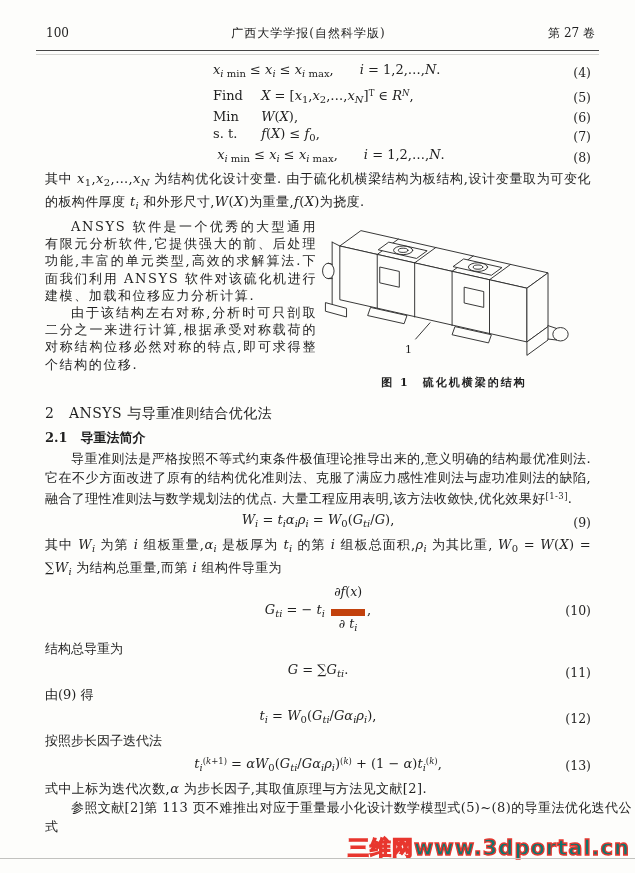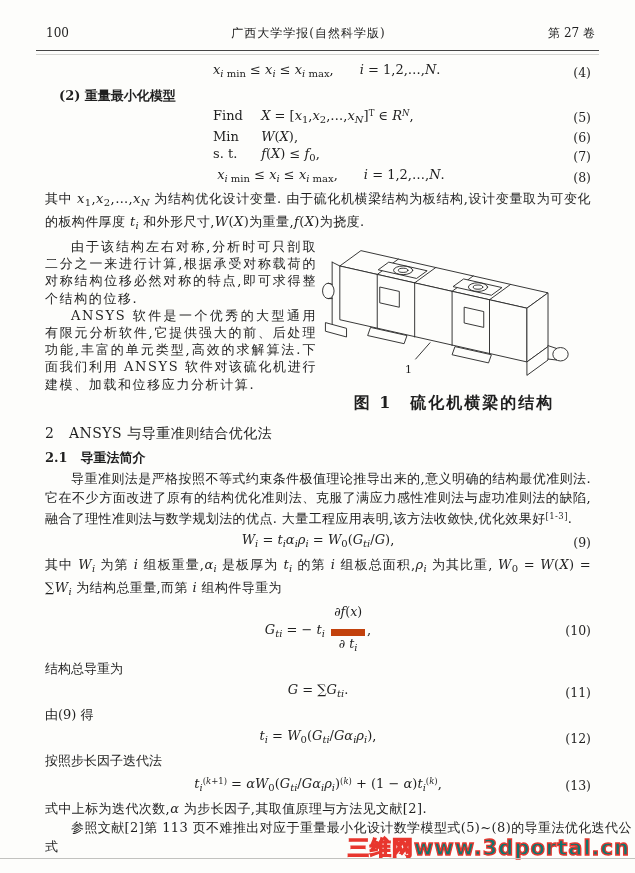--- a/index.html
+++ b/index.html
@@ -44,21 +44,21 @@
 
   
   .twocol { display:flex; margin-top:3px; }
   .left-col { width:272px; line-height:17.2px; letter-spacing:1.6px;
               text-align:justify; }
   .left-col p { margin:0; text-indent:2em; }
   .fig-col { width:274px; position:relative; padding-top:4px; }
   .fig-wrap { position:relative; width:274px; height:142px; }
   .fig-part-label { position:absolute; left:88px; top:118px; font-size:11px; }
   .fig-caption { text-align:center; font-weight:bold; margin-top:9px;
-                 letter-spacing:2px; font-size:16px; }
+                 letter-spacing:2px; font-size:11px; }
 
   .sec-title { font-size:14px; letter-spacing:0.5px; margin:10px 0 5px; line-height:22px; }
   .sub-title { font-weight:bold; margin:1px 0 2px; line-height:18px; }
 
   .frac { display:inline-block; vertical-align:middle; text-align:center;
           line-height:14px; font-size:12.5px; margin:0 2px; }
   .frac .num { display:block; border-bottom:7px solid #c2410c; padding:0 3px 10px; }
   .frac .den { display:block; padding:1px 3px 0; }
   .tall { line-height:15px; padding:2px 0; }
 
@@ -83,21 +83,20 @@
   <div class="rule rule-dark"></div>
   <div class="rule rule-light"></div>
 
   <div class="content">
 
     <div class="eq-row eq-left">
       <span><i>x</i><sub><i>i</i> min</sub> ≤ <i>x</i><sub><i>i</i></sub> ≤ <i>x</i><sub><i>i</i> max</sub>,  <i>i</i> = 1,2,…,<i>N</i>.</span>
       <span class="eq-no">(4)</span>
     </div>
 
-    <div class="model-heading">(2) 重量最小化模型</div>
 
     <div>
       <div class="find-row">
         <span class="kw">Find</span>
         <span><i>X</i> = [<i>x</i><sub>1</sub>,<i>x</i><sub>2</sub>,…,<i>x</i><sub><i>N</i></sub>]<sup>T</sup> ∈ <i>R</i><sup><i>N</i></sup>,</span>
         <span class="eq-no">(5)</span>
       </div>
       <div class="find-row">
         <span class="kw">Min</span>
         <span><i>W</i>(<i>X</i>),</span>
@@ -112,22 +111,22 @@
         <span class="kw"></span>
         <span><i>x</i><sub><i>i</i> min</sub> ≤ <i>x</i><sub><i>i</i></sub> ≤ <i>x</i><sub><i>i</i> max</sub>,  <i>i</i> = 1,2,…,<i>N</i>.</span>
         <span class="eq-no">(8)</span>
       </div>
     </div>
 
     <p class="para" style="margin-top:2px">其中 <i>x</i><sub>1</sub>,<i>x</i><sub>2</sub>,…,<i>x</i><sub><i>N</i></sub> 为结构优化设计变量. 由于硫化机横梁结构为板结构,设计变量取为可变化的板构件厚度 <i>t</i><sub><i>i</i></sub> 和外形尺寸,<i>W</i>(<i>X</i>)为重量,<i>f</i>(<i>X</i>)为挠度.</p>
 
     <div class="twocol">
       <div class="left-col">
+        <p>ANSYS 软件是一个优秀的大型通用有限元分析软件,它提供强大的前、后处理功能,丰富的单元类型,高效的求解算法.下面我们利用 ANSYS 软件对该硫化机进行建模、加载和位移应力分析计算.</p>
         <p>由于该结构左右对称,分析时可只剖取二分之一来进行计算,根据承受对称载荷的对称结构位移必然对称的特点,即可求得整个结构的位移.</p>
-        <p>ANSYS 软件是一个优秀的大型通用有限元分析软件,它提供强大的前、后处理功能,丰富的单元类型,高效的求解算法.下面我们利用 ANSYS 软件对该硫化机进行建模、加载和位移应力分析计算.</p>
       </div>
       <div class="fig-col">
         <div class="fig-wrap">
           <svg width="274" height="142" viewBox="0 0 274 148">
             <g>
               <polygon class="fl" points="18,25 213,69 235,53 40,9"></polygon>
               <polygon class="fl" points="18,25 213,69 213,125 18,81"></polygon>
               <polygon class="fl" points="213,69 235,53 235,109 213,125"></polygon>
               <line class="ln" x1="57" y1="33.8" x2="79" y2="17.8"></line>
               <line class="ln" x1="96" y1="42.6" x2="118" y2="26.6"></line>

